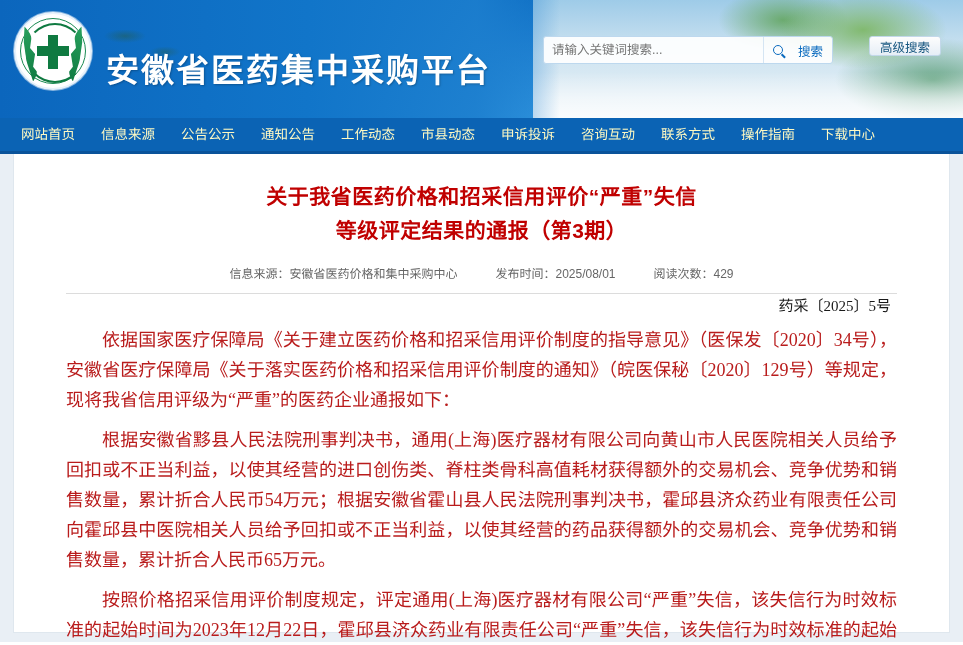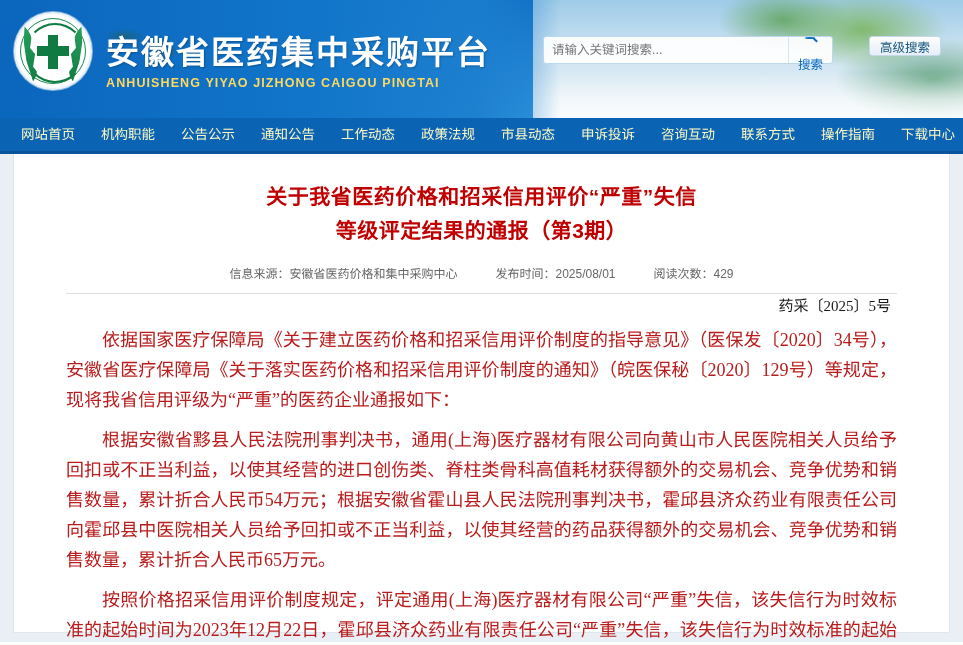--- a/index.html
+++ b/index.html
@@ -90,21 +90,21 @@
     display: flex; align-items: center;
   }
   .searchbar input {
     flex: 1; height: 26px; border: 0; outline: none; background: transparent;
     font-size: 12.5px; color: #555; padding: 0 8px;
     font-family: "Liberation Sans", sans-serif;
   }
   .search-btn {
     display:flex; align-items:center; gap:15px;
     height: 26px; padding: 0 9px; color: #0b6bbf; font-size: 12.5px;
-    border-left: 1px solid #d5e5f3; cursor: pointer; white-space: nowrap; flex-direction: column;
+    border-left: 1px solid #d5e5f3; cursor: pointer; white-space: nowrap;
   }
   .mag {
     width: 10px; height: 10px; border: 1.6px solid #0b6bbf; border-radius: 50%;
     position: relative; display:inline-block;
   }
   .mag:after { content:""; position:absolute; right:-4px; bottom:-3px; width:5px; height:1.6px; background:#0b6bbf; transform: rotate(45deg); }
   .adv-btn {
     position: absolute; right: 22px; top: 36px; height: 20px; min-width: 72px;
     background: linear-gradient(180deg,#fdfdfd,#e6eef6);
     border: 1px solid #c3d8ea; border-radius: 3px; color: #15557f; font-size: 12.5px;
@@ -165,44 +165,42 @@
     <div class="brand">
       <div class="emblem">
         <div class="ring"></div>
         <div class="arcs"></div>
         <div class="wheat-l"></div>
         <div class="wheat-r"></div>
         <div class="cross"></div>
       </div>
       <div class="brand-text">
         <div class="brand-cn">安徽省医药集中采购平台</div>
-        <div class="brand-en">ANHUISHENG YIYAO JIZHONG CAIGOU PINGTAI</div>
       </div>
     </div>
 
     <div class="searchbar">
       <input type="text" value="" placeholder="请输入关键词搜索..." style="">
       <div class="search-btn">
         <span class="mag"></span>
         <span>搜索</span>
       </div>
     </div>
 
     <div class="adv-btn">
       <span>高级搜索</span>
     </div>
   </div>
 
   <div class="nav">
     <a href="#">网站首页</a>
-    <a href="#">机构职能</a>
+    <a href="#">信息来源</a>
     <a href="#">公告公示</a>
     <a href="#">通知公告</a>
     <a href="#">工作动态</a>
-    <a href="#">政策法规</a>
     <a href="#">市县动态</a>
     <a href="#">申诉投诉</a>
     <a href="#">咨询互动</a>
     <a href="#">联系方式</a>
     <a href="#">操作指南</a>
     <a href="#">下载中心</a>
   </div>
 
   <div class="content-wrap">
     <div class="paper">

